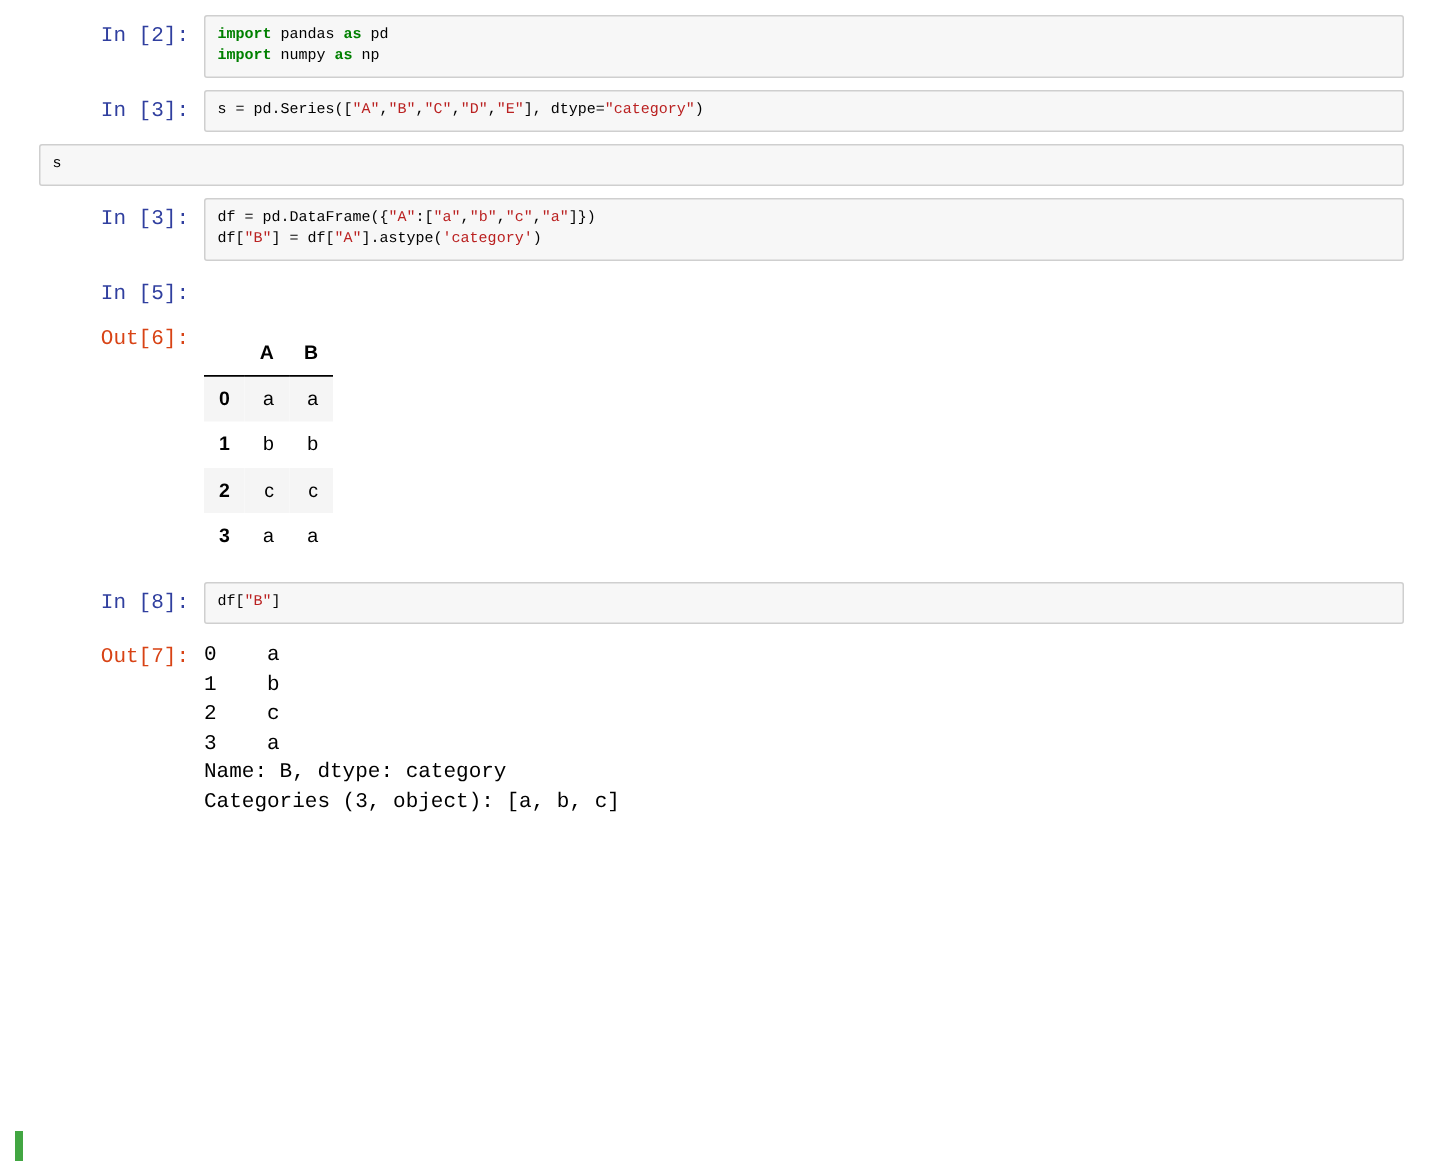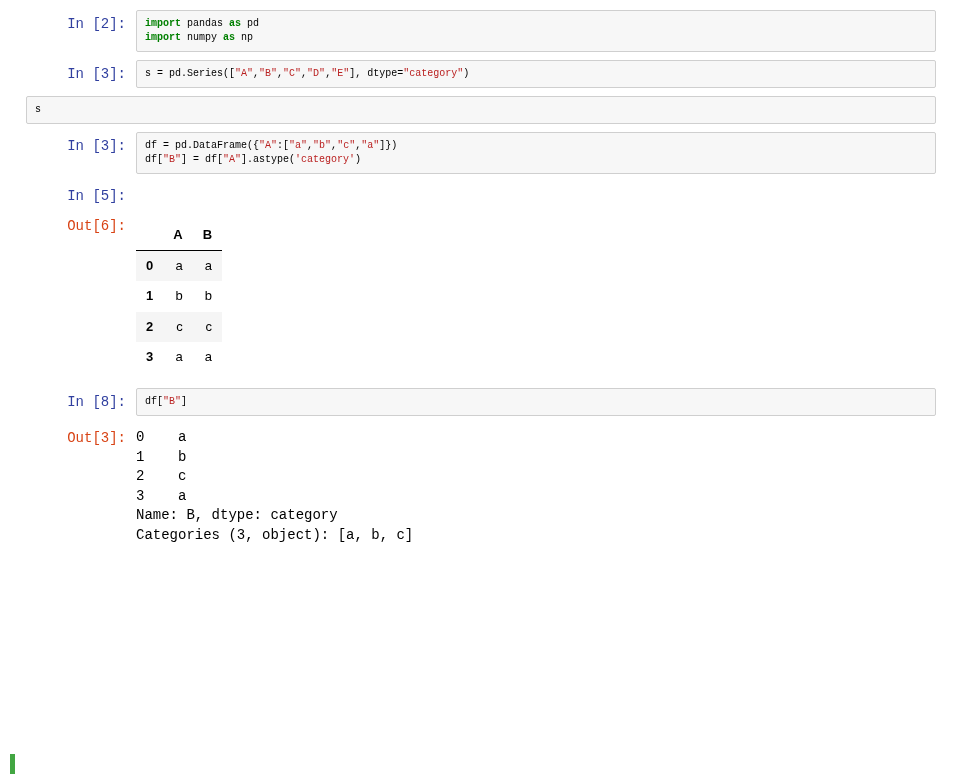--- a/index.html
+++ b/index.html
@@ -113,21 +113,21 @@
       </div>
       <div class="cell">
         <div class="prompt prompt-out">Out[6]:</div>
         <div class="output-area"><table class="table-output"><thead><tr><th></th><th>A</th><th>B</th></tr></thead><tbody><tr><td class="row-header">0</td><td>a</td><td>a</td></tr><tr><td class="row-header">1</td><td>b</td><td>b</td></tr><tr><td class="row-header">2</td><td>c</td><td>c</td></tr><tr><td class="row-header">3</td><td>a</td><td>a</td></tr></tbody></table></div>
       </div>
       <div class="cell">
         <div class="prompt prompt-in">In  [8]:</div>
         <div class="input-area">df[<span class="str">"B"</span>]</div>
       </div>
       <div class="cell">
-        <div class="prompt prompt-out">Out[3]:</div>
+        <div class="prompt prompt-out">Out[7]:</div>
         <div class="output-area">0    a
 1    b
 2    c
 3    a
 Name: B, dtype: category
 Categories (3, object): [a, b, c]</div>
       </div>
     </div>
 </div>
 

